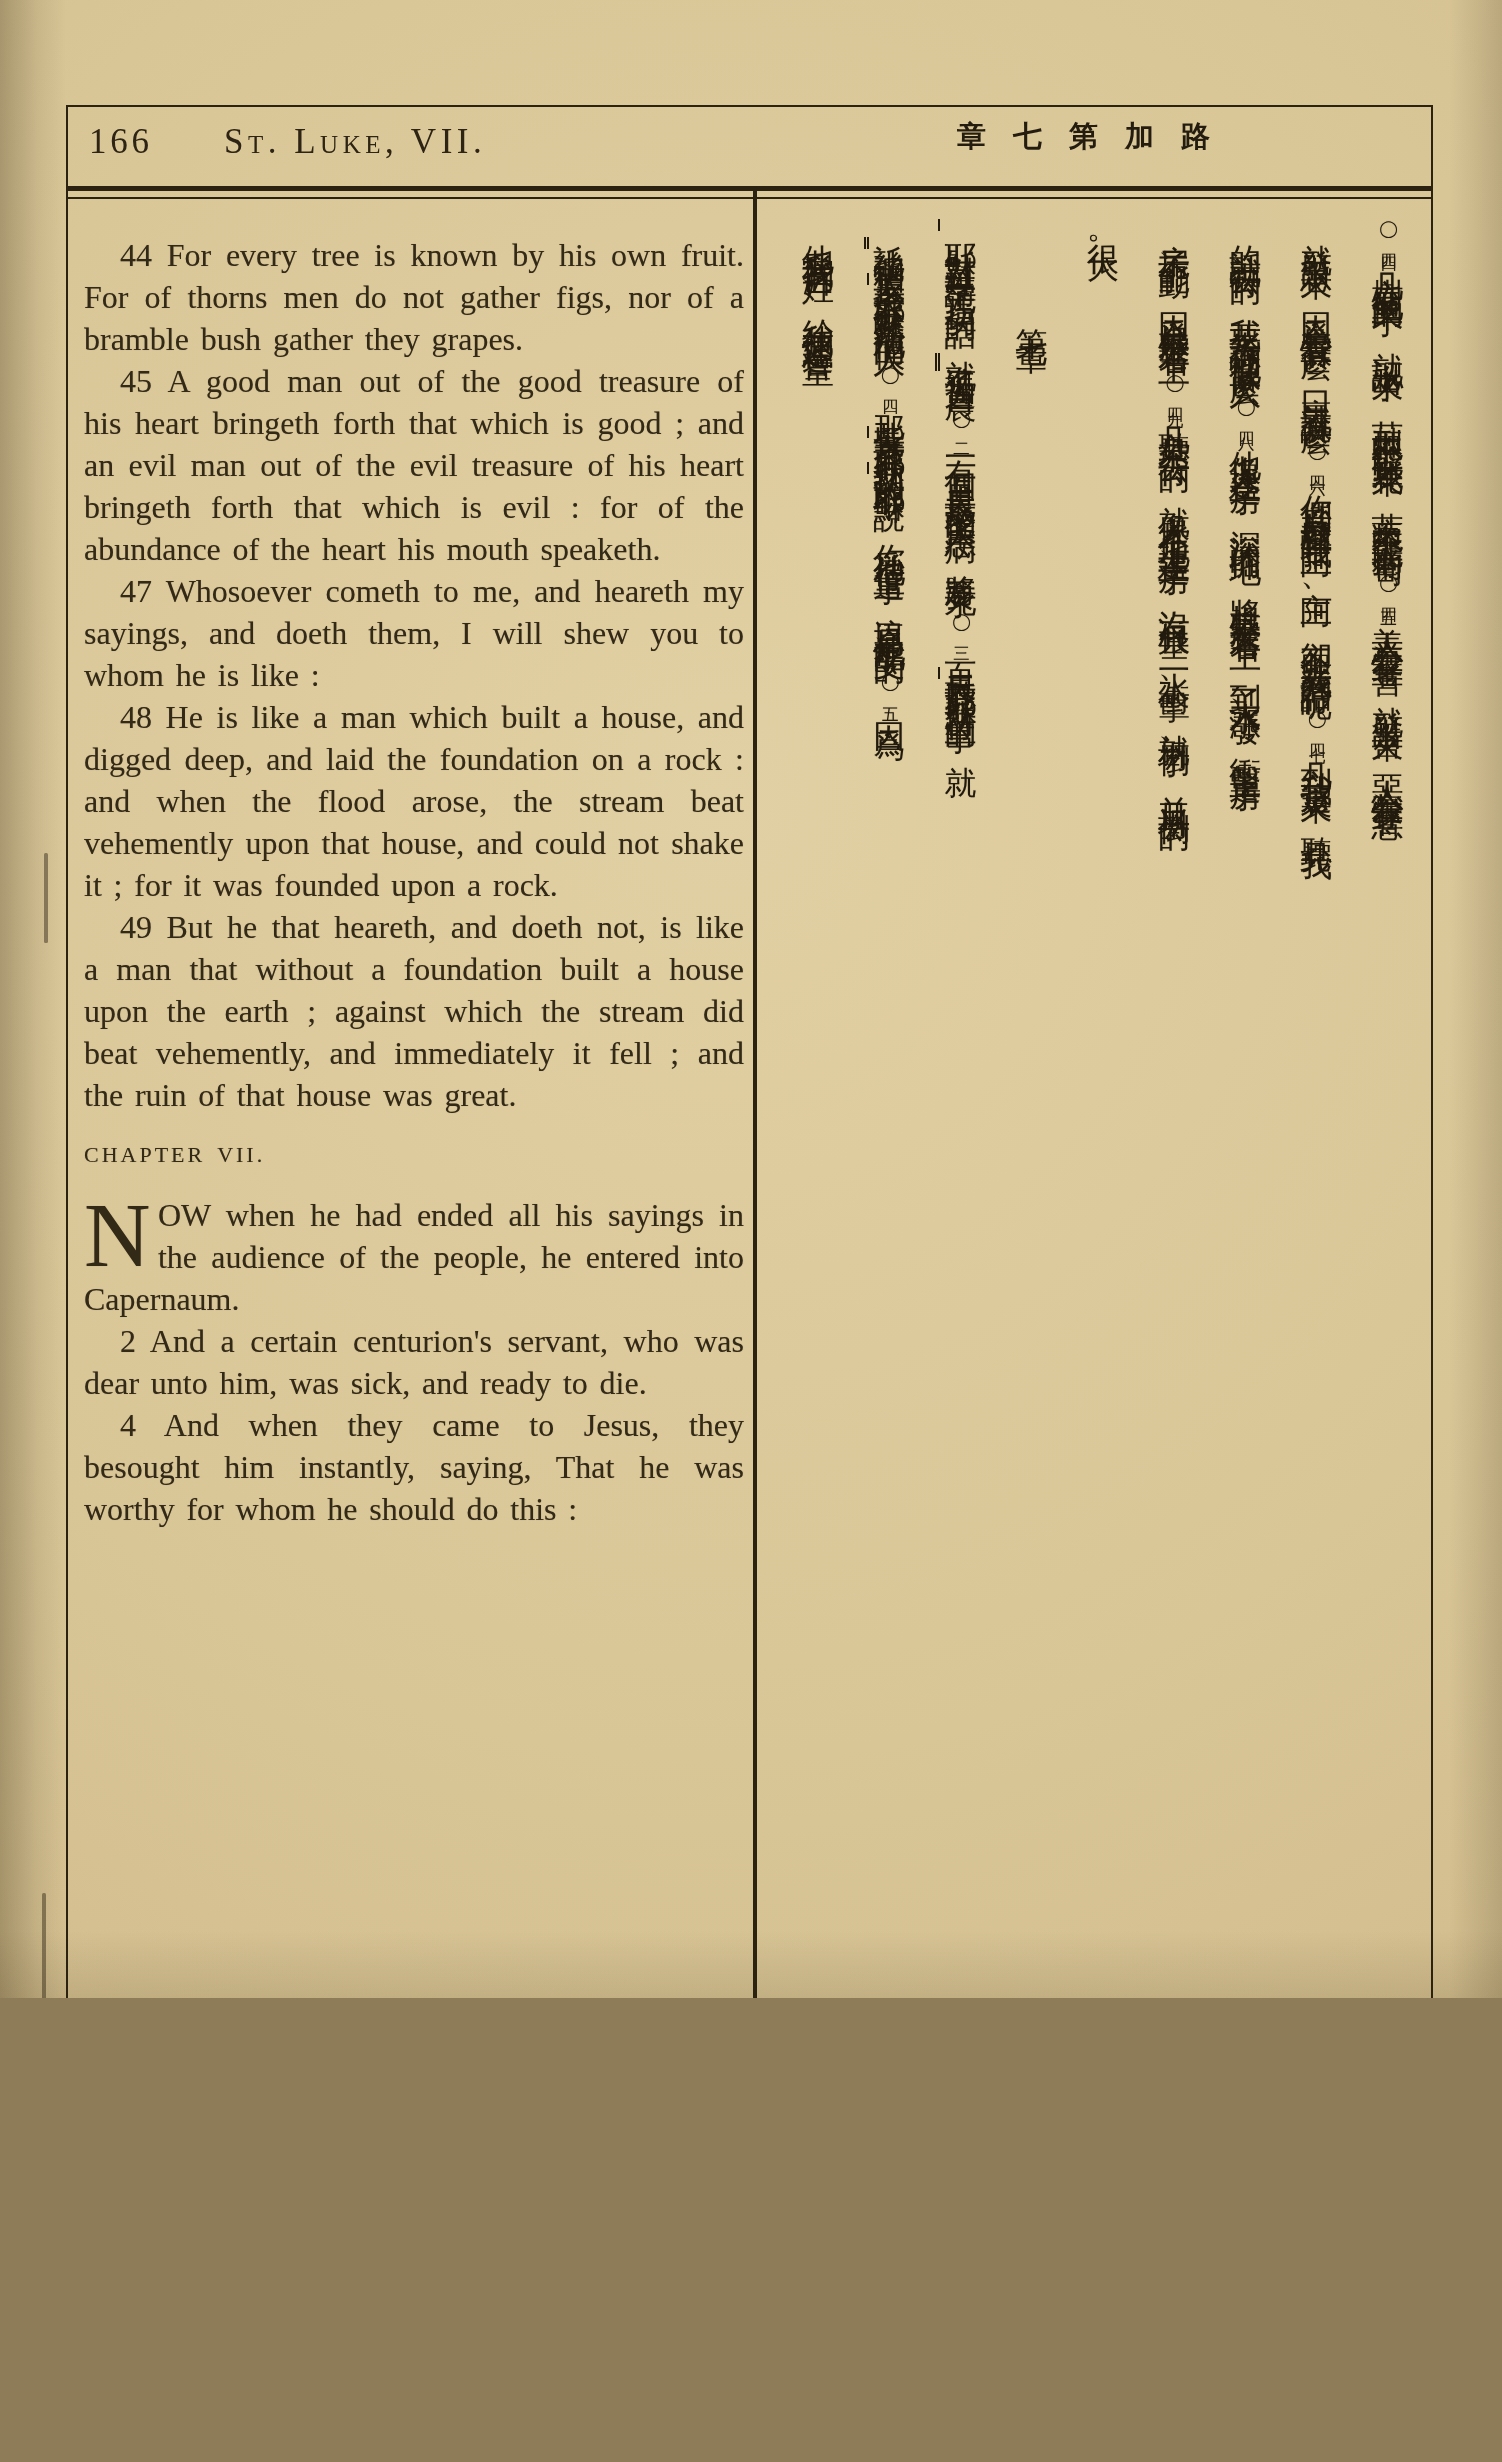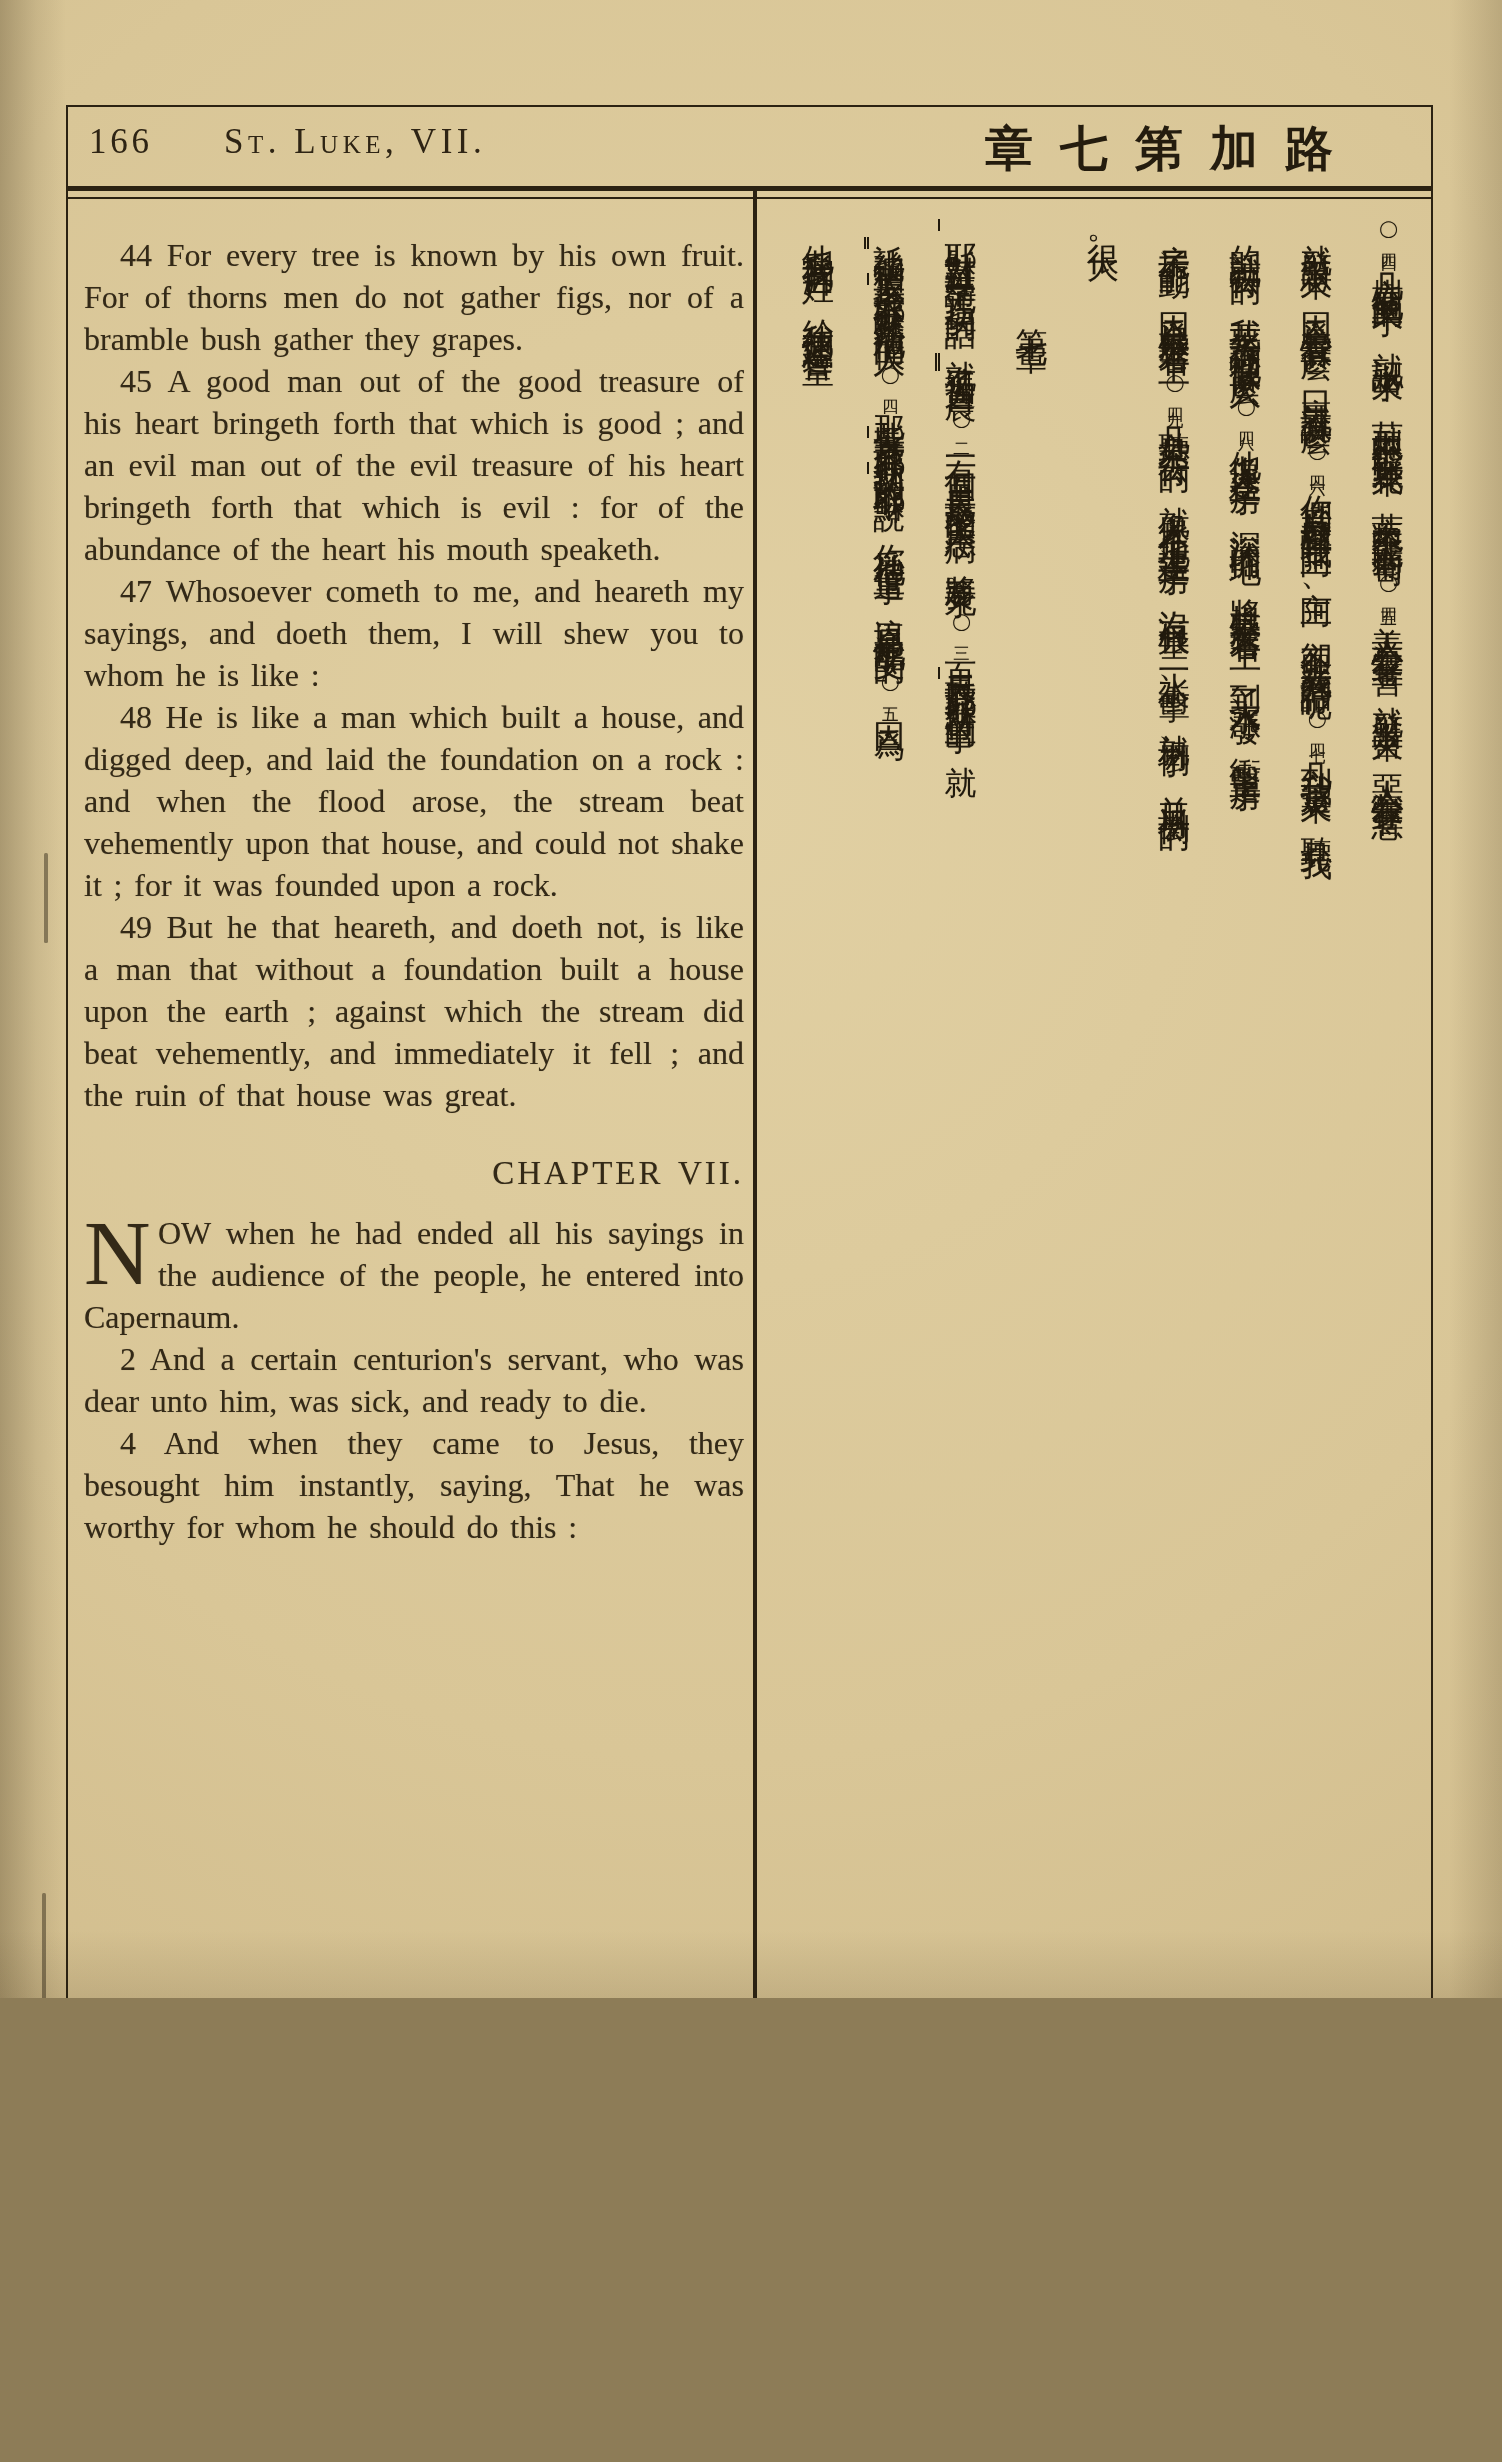--- a/index.html
+++ b/index.html
@@ -29,30 +29,30 @@
 
   .artifact { position:absolute; background:rgba(43,34,18,.45); border-radius:1.5px; }
   .a1 { left:44px; top:853px; width:3.8px; height:90px; }
   .a2 { left:42px; top:1893px; width:3.8px; height:173px; }
   .speck { left:463px; top:2157px; width:12px; height:6.8px; background:rgba(43,34,18,.55);
            clip-path:polygon(0 60%, 60% 0, 100% 30%, 40% 100%); }
 
   .page-number { position:absolute; left:89px; top:122px; font-size:35px; letter-spacing:3.8px; color:#2e2414; }
   .title-en { position:absolute; left:224px; top:122px; font-size:35px; letter-spacing:4.5px;
               font-variant:small-caps; color:#2e2414;text-align:center; }
-  .title-cn { position:absolute; left:834px; top:117px; width:526px; text-align:right;
-              font-size:48px; letter-spacing:27px; font-weight:600; color:#241c0e;
+  .title-cn { position:absolute; left:834px; top:117px; width:526px; text-align:center;
+              font-size:29px; letter-spacing:27px; font-weight:600; color:#241c0e;
               font-family:Liberation Mono, monospace; }
 
   .col-en { position:absolute; left:84px; top:234px; width:660px;
             font-size:32px; line-height:42px; text-align:justify;
             word-spacing:3.8px; color:#332917; text-shadow:0 0 0.8px rgba(47,37,20,.35); }
   .col-en p.verse { text-indent:36px; margin:0; }
   .col-en p.first { text-indent:0; }
-  .chapter-heading { text-align:right; font-size:33px; letter-spacing:3px; margin:36px 0 18px; }
+  .chapter-heading { text-align:left; font-size:22px; letter-spacing:3px; margin:18px 0 18px; }
   .dropcap { float:left; font-size:92px; line-height:72px; padding:4.5px 7.5px 0 0; }
 
   .col-cn { position:absolute; left:774px; top:219px; width:649px; height:2201px;
             display:flex; flex-direction:row-reverse; justify-content:flex-start;
             color:#211a0d; font-family:"DejaVu Serif","Liberation Serif",serif;
             text-shadow:0 0 0.8px rgba(33,26,13,.35); }
   .cn-col { writing-mode:vertical-rl; text-orientation:upright;
             font-size:32px; line-height:1.1; letter-spacing:6px; margin:0 18px; }
   .cn-col.chapter { padding-top:84px; }
   .cn-note { font-size:16.5px; letter-spacing:3px; }

